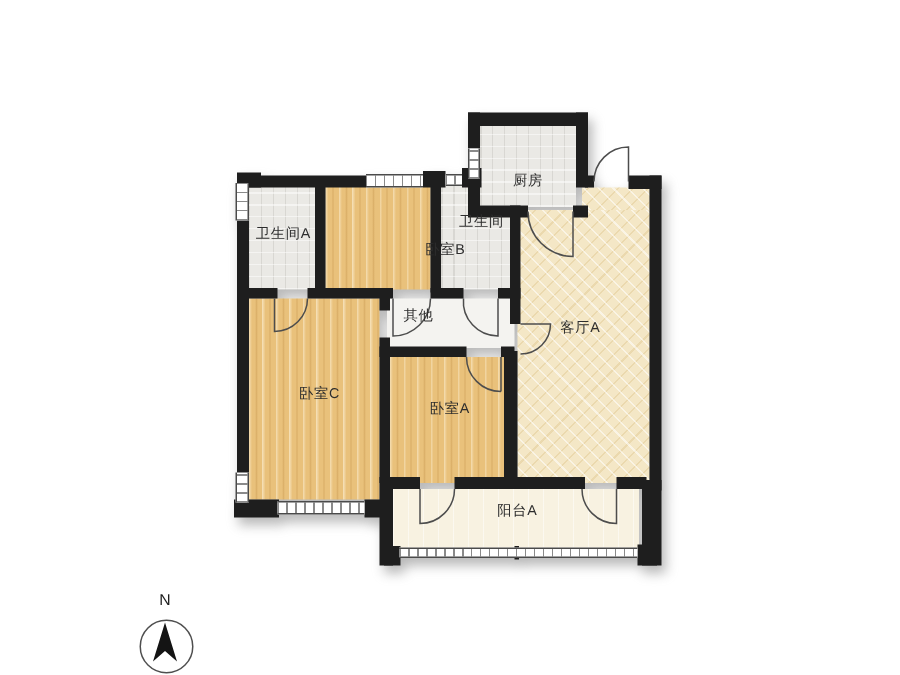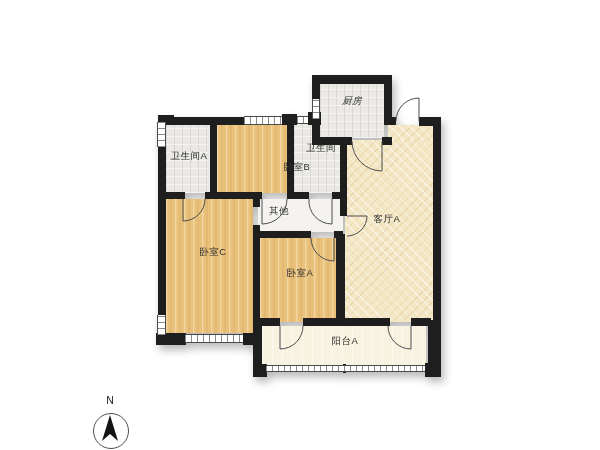--- a/index.html
+++ b/index.html
@@ -111,23 +111,23 @@
       <path d="M280,326 L280,349 A23,23 0 0 0 303,326"></path>
       <path d="M411,326 L411,349 A23,23 0 0 1 388,326"></path>
     </g>
     <polygon points="110,415 102,441 110,434 118,441" fill="#141414"></polygon>
   </svg>
 
 
   <div class="room-label" style="left:189px;top:156px;">卫生间A</div>
   <div class="room-label" style="left:268px;top:167px;margin-left:29px;">卧室B</div>
   <div class="room-label" style="left:321px;top:148px;">卫生间</div>
-  <div class="room-label" style="left:352px;top:101px;font-style:italic;">厨房</div>
+  <div class="room-label" style="left:352px;top:121px;">厨房</div>
   <div class="room-label" style="left:387px;top:219px;">客厅A</div>
   <div class="room-label" style="left:279px;top:211px;">其他</div>
-  <div class="room-label" style="left:213px;top:252px;text-align:center;">卧室C</div>
+  <div class="room-label" style="left:213px;top:263px;text-align:center;">卧室C</div>
   <div class="room-label" style="left:300px;top:273px;">卧室A</div>
   <div class="room-label" style="left:345px;top:341px;">阳台A</div>
 
   <div class="compass-n" style="left:110px;top:400px;">N</div>
   <div class="compass-circle" style="left:93px;top:413px;"></div>
 
 </div>
 
 </body></html>

